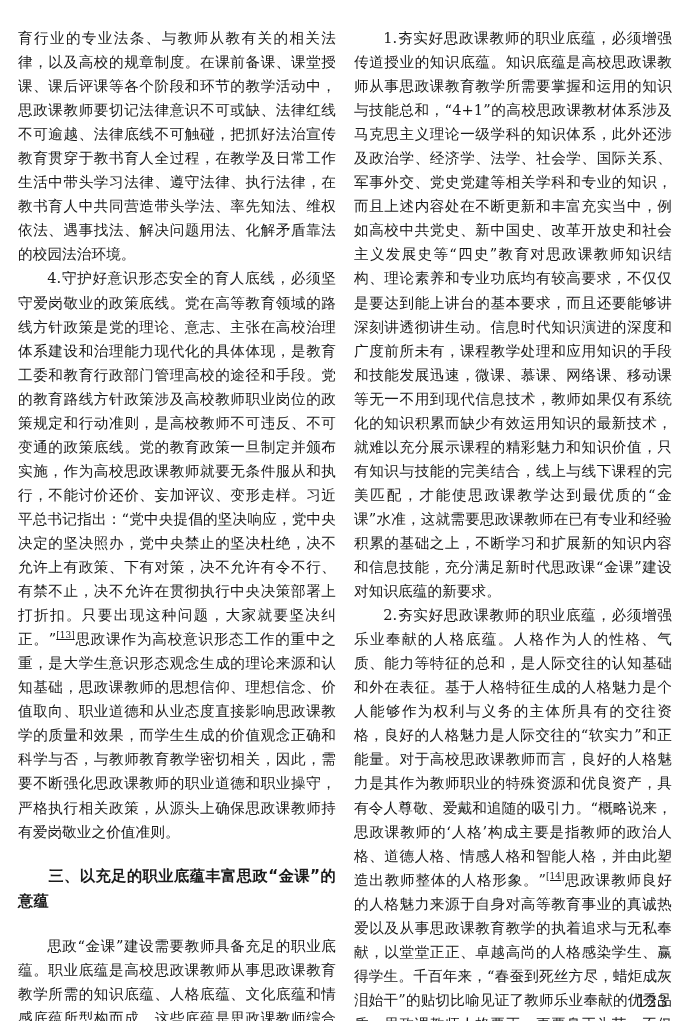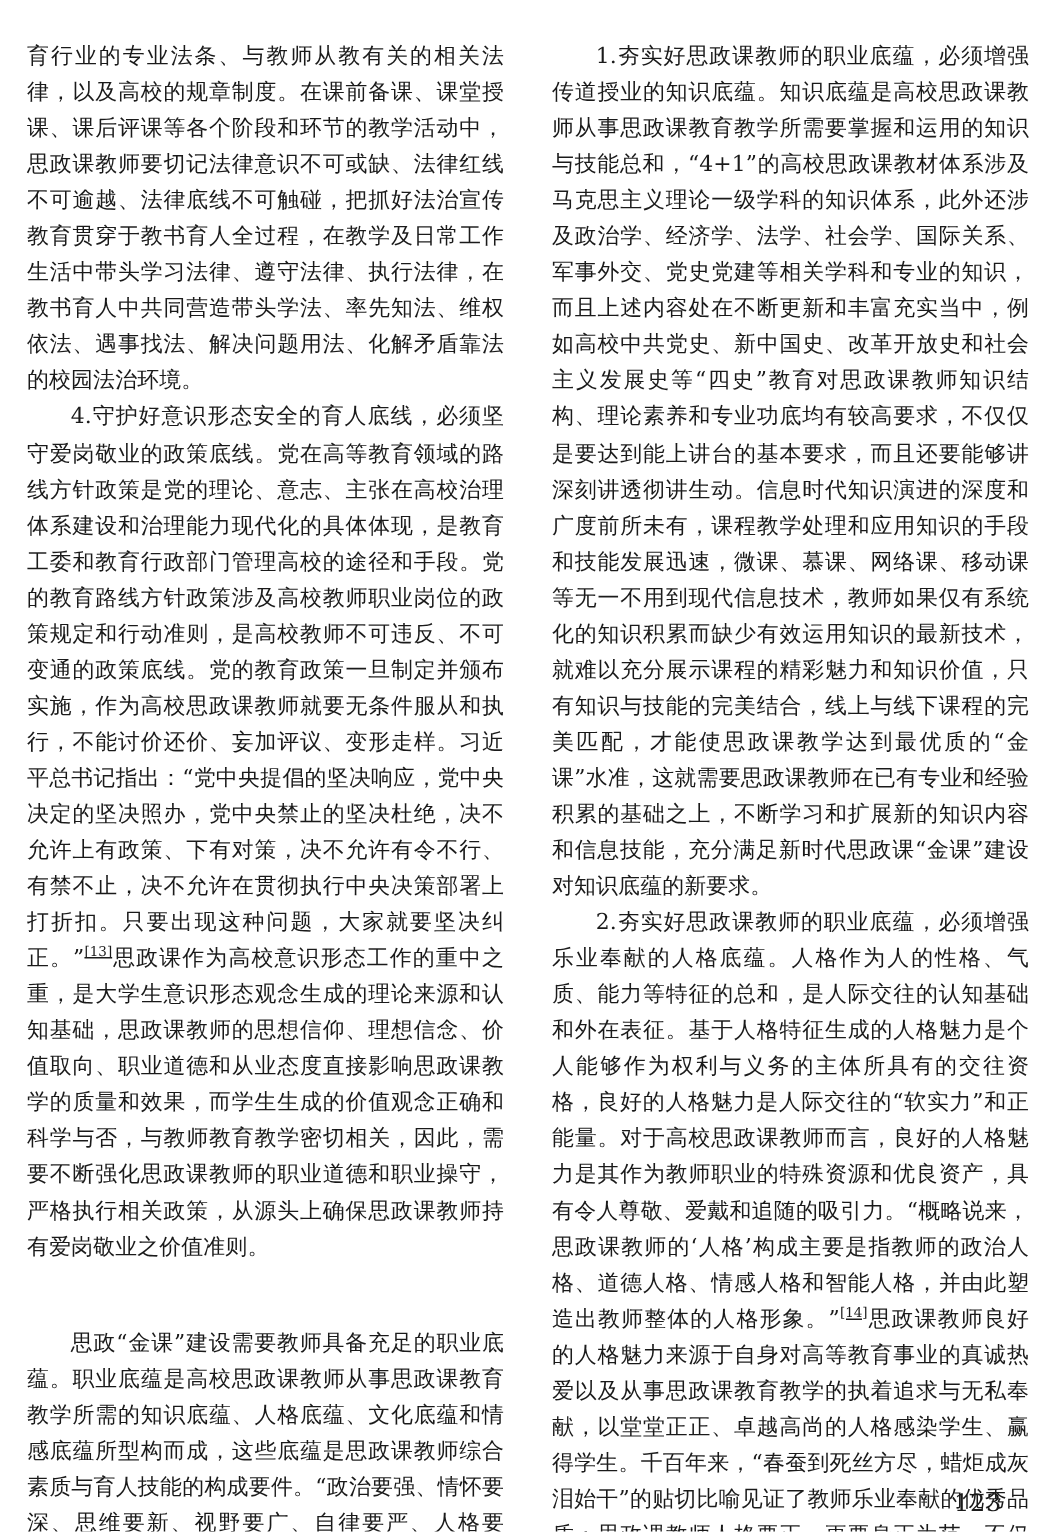--- a/index.html
+++ b/index.html
@@ -16,21 +16,21 @@
   }
   .page {
     position: relative;
     width: 700px;
     height: 1021px;
     box-sizing: border-box;
     padding: 26px 20px 14px 18px;
   }
   .columns {
     display: flex;
-    gap: 32px;
+    gap: 18px;
     align-items: flex-start;
     height: 950px;
   }
   .column {
     width: 318px;
     flex: 0 0 318px;
   }
   p.body-text {
     margin: 0;
     font-size: 14.6px;
@@ -78,20 +78,21 @@
 <div class="page">
   <div class="columns">
 
     <div class="column">
       <p class="body-text">育行业的专业法条、与教师从教有关的相关法律，以及高校的规章制度。在课前备课、课堂授课、课后评课等各个阶段和环节的教学活动中，思政课教师要切记法律意识不可或缺、法律红线不可逾越、法律底线不可触碰，把抓好法治宣传教育贯穿于教书育人全过程，在教学及日常工作生活中带头学习法律、遵守法律、执行法律，在教书育人中共同营造带头学法、率先知法、维权依法、遇事找法、解决问题用法、化解矛盾靠法的校园法治环境。</p>
 
       <p class="body-text indent"><span>4.守护好意识形态安全的育人底线，必须坚守爱岗敬业的政策底线。党在高等教育领域的路线方针政策是党的理论、意志、主张在高校治理体系建设和治理能力现代化的具体体现，是教育工委和教育行政部门管理高校的途径和手段。党的教育路线方针政策涉及高校教师职业岗位的政策规定和行动准则，是高校教师不可违反、不可变通的政策底线。党的教育政策一旦制定并颁布实施，作为高校思政课教师就要无条件服从和执行，不能讨价还价、妄加评议、变形走样。习近平总书记指出：“党中央提倡的坚决响应，党中央决定的坚决照办，党中央禁止的坚决杜绝，决不允许上有政策、下有对策，决不允许有令不行、有禁不止，决不允许在贯彻执行中央决策部署上打折扣。只要出现这种问题，大家就要坚决纠正。”</span><sup class="ref">[13]</sup><span>思政课作为高校意识形态工作的重中之重，是大学生意识形态观念生成的理论来源和认知基础，思政课教师的思想信仰、理想信念、价值取向、职业道德和从业态度直接影响思政课教学的质量和效果，而学生生成的价值观念正确和科学与否，与教师教育教学密切相关，因此，需要不断强化思政课教师的职业道德和职业操守，严格执行相关政策，从源头上确保思政课教师持有爱岗敬业之价值准则。</span></p>
 
       <div class="gap-before-heading"></div>
 
+      <h2 class="section-heading">三、以充足的职业底蕴丰富思政“金课”的意蕴</h2>
 
       <div class="gap-after-heading"></div>
 
       <p class="body-text indent">思政“金课”建设需要教师具备充足的职业底蕴。职业底蕴是高校思政课教师从事思政课教育教学所需的知识底蕴、人格底蕴、文化底蕴和情感底蕴所型构而成，这些底蕴是思政课教师综合素质与育人技能的构成要件。“政治要强、情怀要深、思维要新、视野要广、自律要严、人格要正”是习近平总书记在学校思想政治理论课教师座谈会上对广大思政课教师提出的新要求，是思政课教师教好课、育好人的基本遵循。</p>
     </div>
 
     <div class="column">
       <p class="body-text indent">1.夯实好思政课教师的职业底蕴，必须增强传道授业的知识底蕴。知识底蕴是高校思政课教师从事思政课教育教学所需要掌握和运用的知识与技能总和，“4+1”的高校思政课教材体系涉及马克思主义理论一级学科的知识体系，此外还涉及政治学、经济学、法学、社会学、国际关系、军事外交、党史党建等相关学科和专业的知识，而且上述内容处在不断更新和丰富充实当中，例如高校中共党史、新中国史、改革开放史和社会主义发展史等“四史”教育对思政课教师知识结构、理论素养和专业功底均有较高要求，不仅仅是要达到能上讲台的基本要求，而且还要能够讲深刻讲透彻讲生动。信息时代知识演进的深度和广度前所未有，课程教学处理和应用知识的手段和技能发展迅速，微课、慕课、网络课、移动课等无一不用到现代信息技术，教师如果仅有系统化的知识积累而缺少有效运用知识的最新技术，就难以充分展示课程的精彩魅力和知识价值，只有知识与技能的完美结合，线上与线下课程的完美匹配，才能使思政课教学达到最优质的“金课”水准，这就需要思政课教师在已有专业和经验积累的基础之上，不断学习和扩展新的知识内容和信息技能，充分满足新时代思政课“金课”建设对知识底蕴的新要求。</p>
 
       <p class="body-text indent"><span>2.夯实好思政课教师的职业底蕴，必须增强乐业奉献的人格底蕴。人格作为人的性格、气质、能力等特征的总和，是人际交往的认知基础和外在表征。基于人格特征生成的人格魅力是个人能够作为权利与义务的主体所具有的交往资格，良好的人格魅力是人际交往的“软实力”和正能量。对于高校思政课教师而言，良好的人格魅力是其作为教师职业的特殊资源和优良资产，具有令人尊敬、爱戴和追随的吸引力。“概略说来，思政课教师的‘人格’构成主要是指教师的政治人格、道德人格、情感人格和智能人格，并由此塑造出教师整体的人格形象。”</span><sup class="ref">[14]</sup><span>思政课教师良好的人格魅力来源于自身对高等教育事业的真诚热爱以及从事思政课教育教学的执着追求与无私奉献，以堂堂正正、卓越高尚的人格感染学生、赢得学生。千百年来，“春蚕到死丝方尽，蜡炬成灰泪始干”的贴切比喻见证了教师乐业奉献的优秀品质；思政课教师人格要正，更要身正为范，不仅要干此行爱此行，而且要钻研此行守正此行，在教书育人中恪守正直、正派、正气的人格追求。</span></p>

